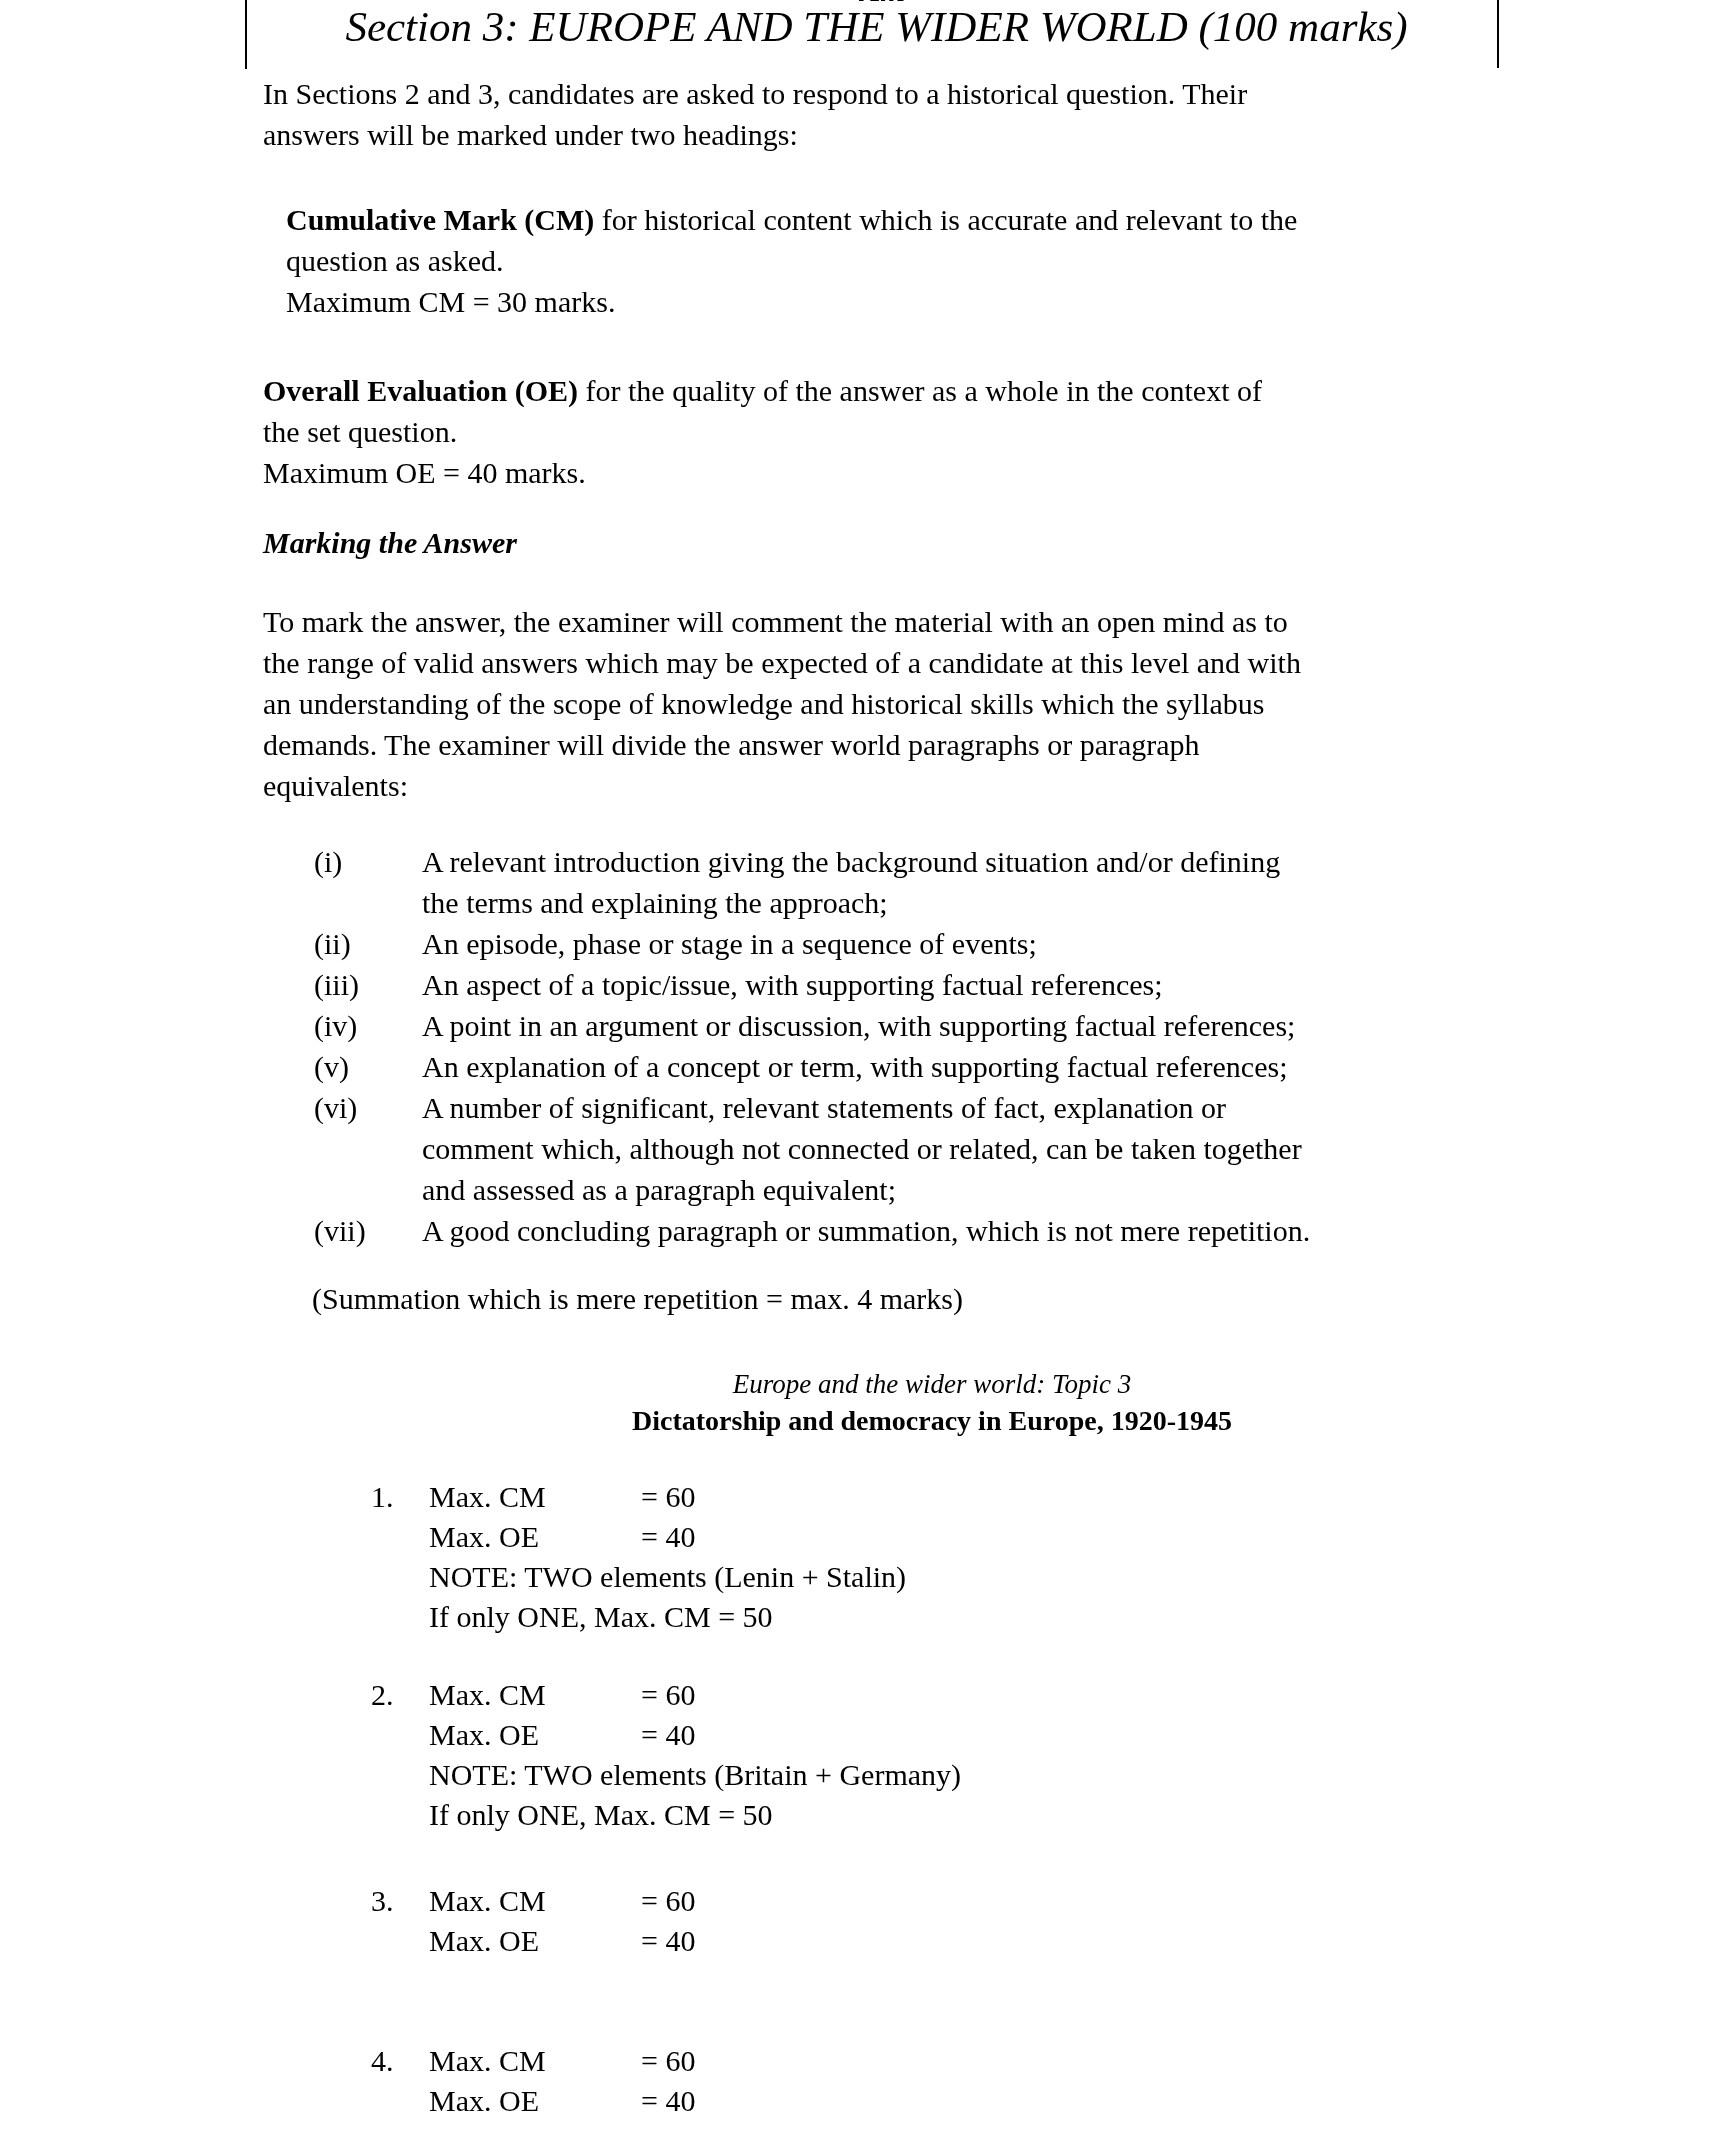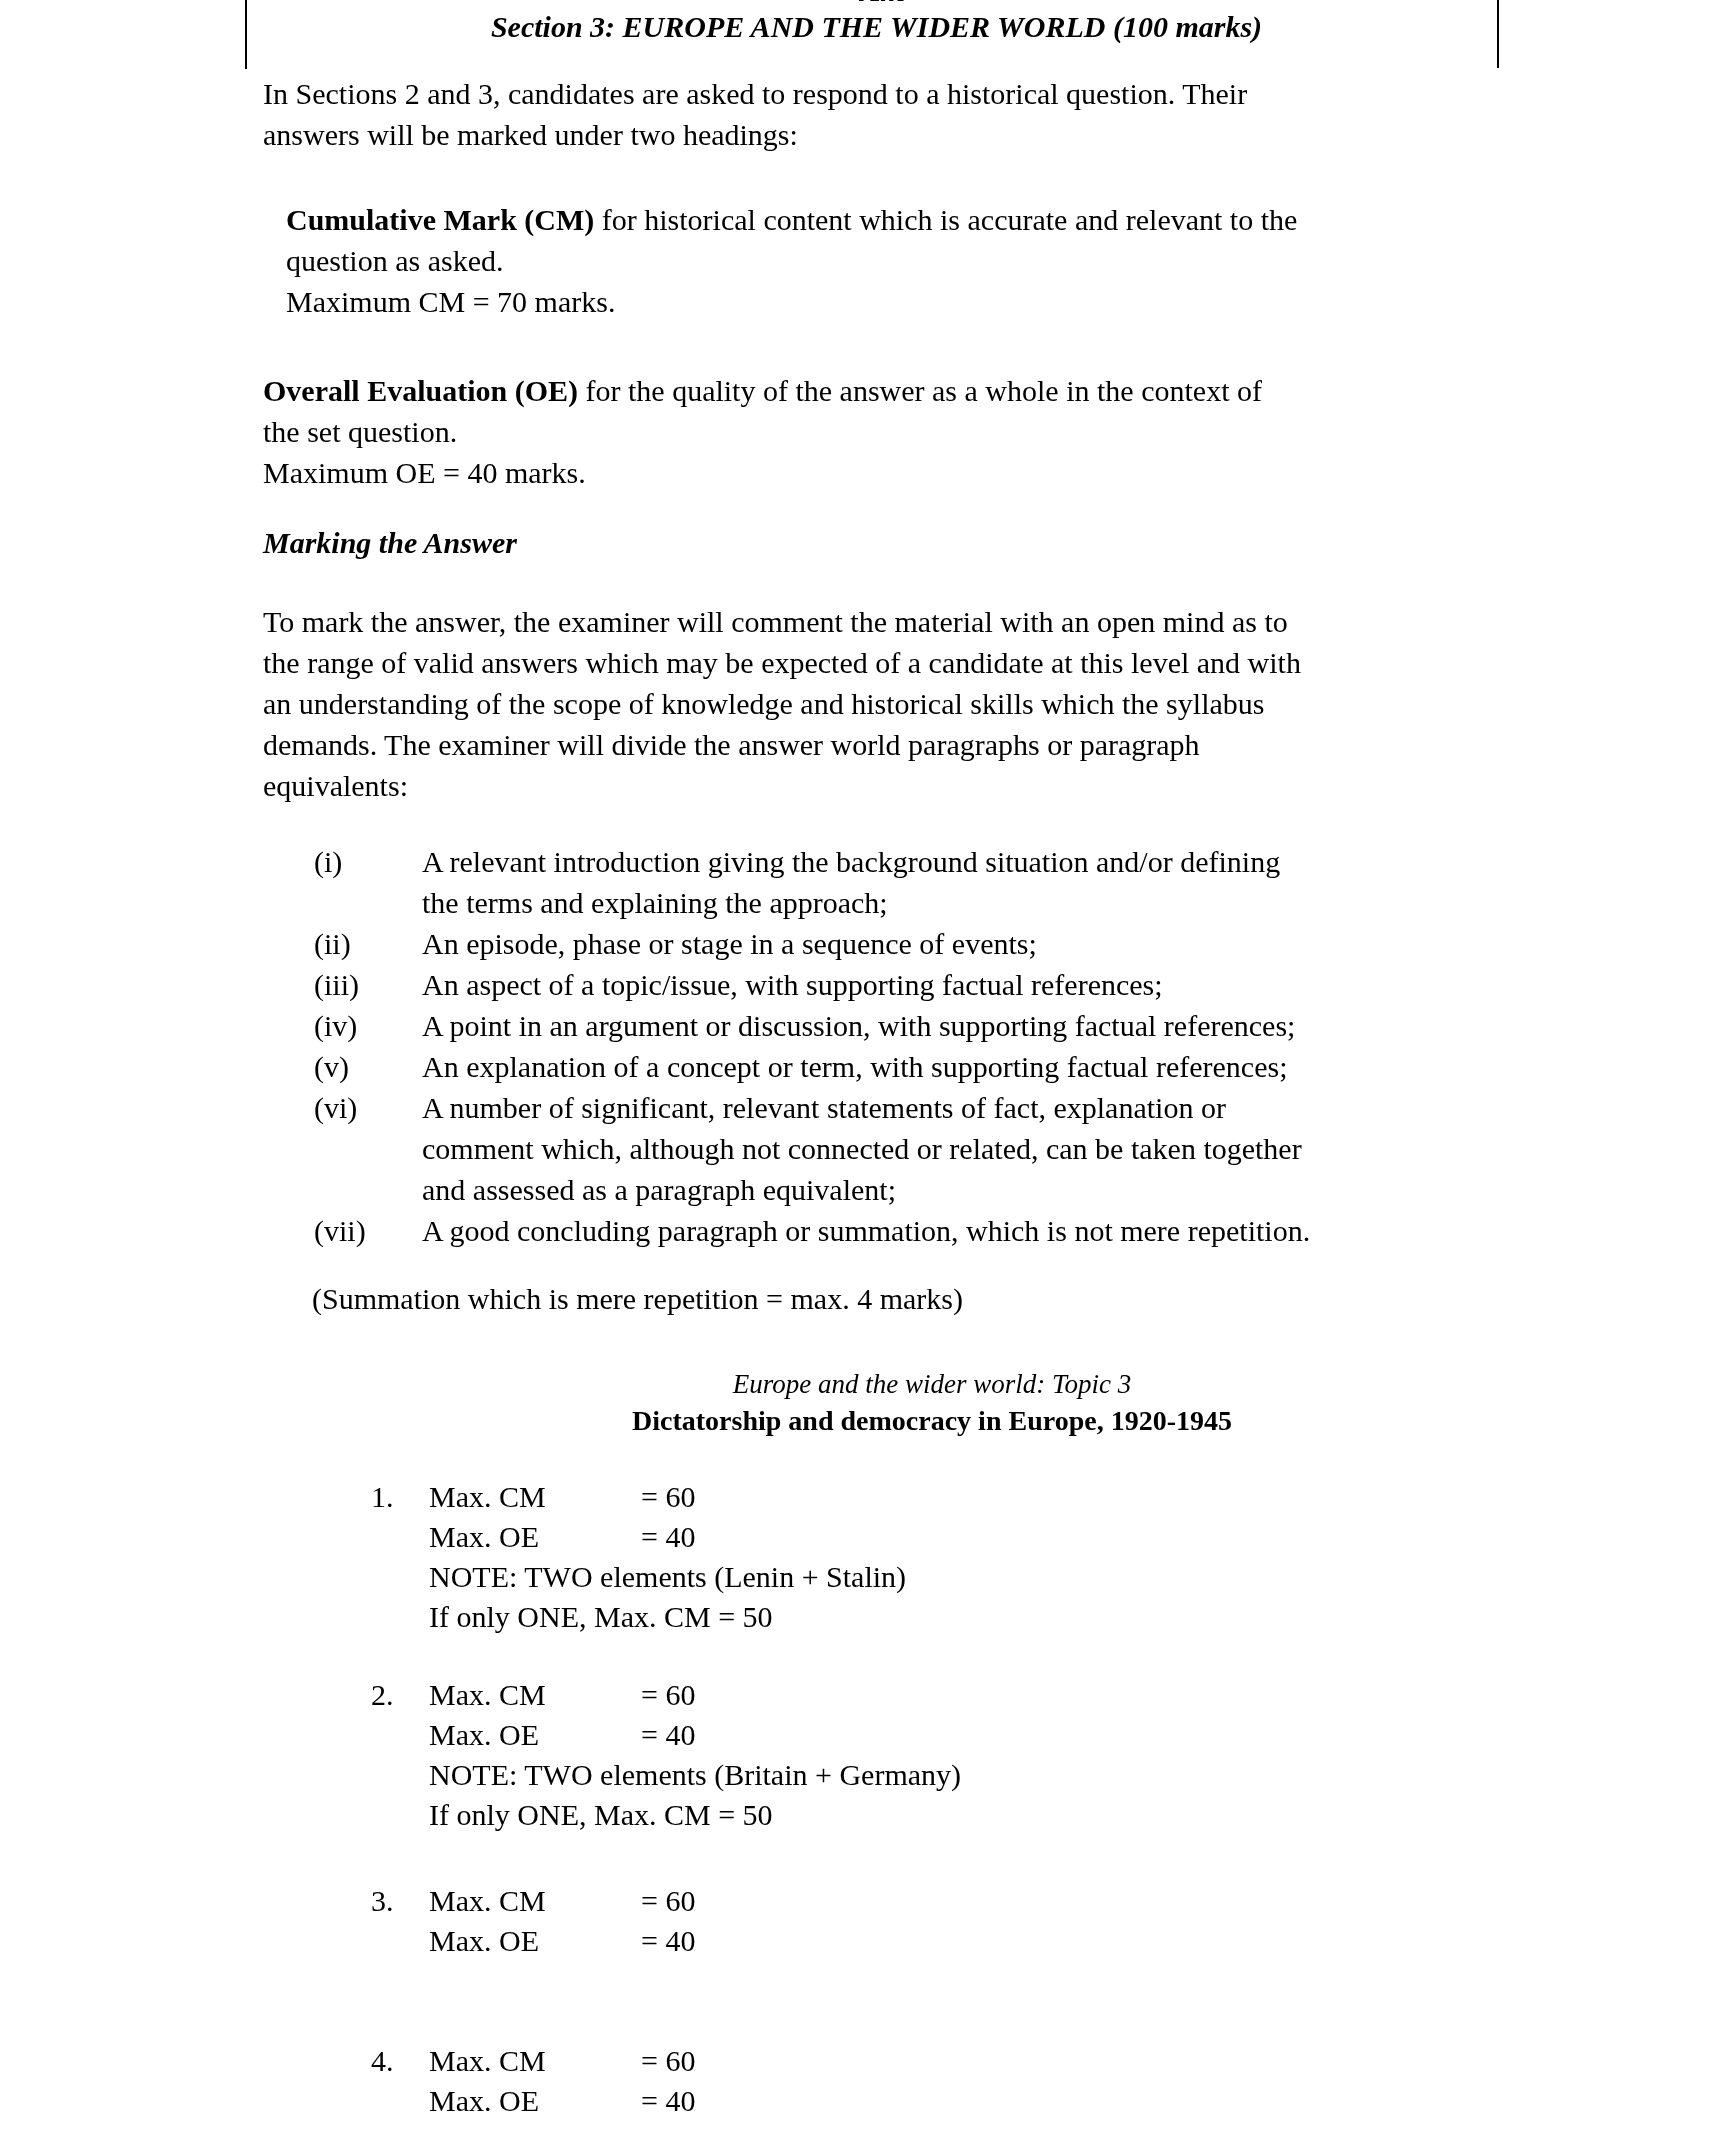--- a/index.html
+++ b/index.html
@@ -25,21 +25,21 @@
     left: 859px; top: 0; width: 76px; height: 9.5px;
     overflow: hidden;
   }
   #top-fragment span {
     display: block; margin-top: -26px;
     font-weight: bold; font-style: italic; font-size: 32px; line-height: 32px;
   }
 
   #section-title {
     left: 263px; top: 5.7px; width: 1227px;
-    font-size: 30px; font-weight: bold; font-style: italic;
+    font-size: 43px; font-weight: normal; font-style: italic;
     line-height: 41px; text-align: center;
   }
 
   #intro        { left: 263px; top: 73px;  width: 1284px; }
   #cm-para      { left: 263px; top: 199px; width: 1284px; margin-left: 23px; }
   #oe-para      { left: 263px; top: 370px; width: 1284px; }
   #marking-head { left: 263px; top: 522px; font-weight: bold; font-style: italic; }
   #marking-para { left: 263px; top: 601px; width: 1284px; }
 
   #criteria { left: 314px; top: 841px; width: 1236px; }
@@ -82,21 +82,21 @@
   <div class="abs" id="section-title">Section 3: EUROPE AND THE WIDER WORLD (100 marks)</div>
 
   <div class="abs" id="intro">
     <div>In Sections 2 and 3, candidates are asked to respond to a historical question. Their</div>
     <div>answers will be marked under two headings:</div>
   </div>
 
   <div class="abs" id="cm-para">
     <div><b class="b">Cumulative Mark (CM)</b><span> for historical content which is accurate and relevant to the</span></div>
     <div>question as asked.</div>
-    <div>Maximum CM = 70 marks.</div>
+    <div>Maximum CM = 30 marks.</div>
   </div>
 
   <div class="abs" id="oe-para">
     <div><b class="b">Overall Evaluation (OE)</b><span> for the quality of the answer as a whole in the context of</span></div>
     <div>the set question.</div>
     <div>Maximum OE = 40 marks.</div>
   </div>
 
   <div class="abs" id="marking-head">Marking the Answer</div>
 

